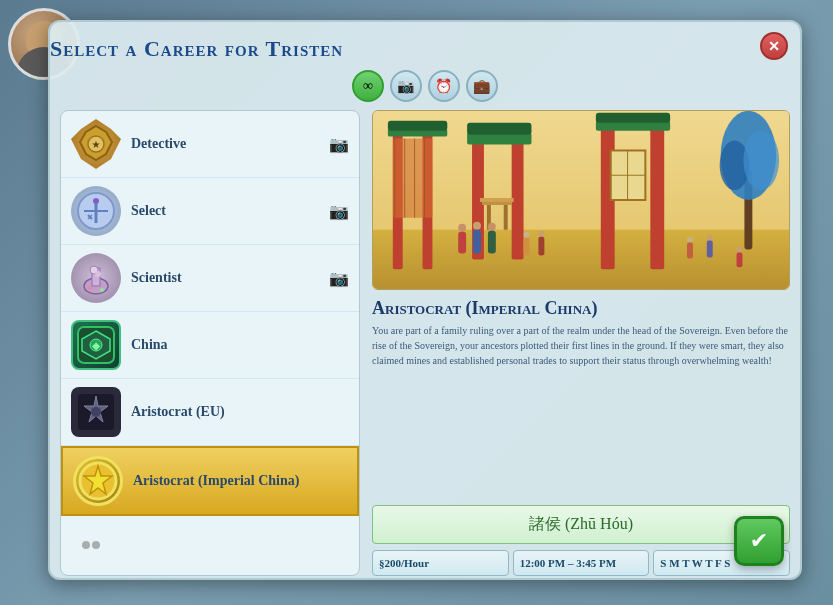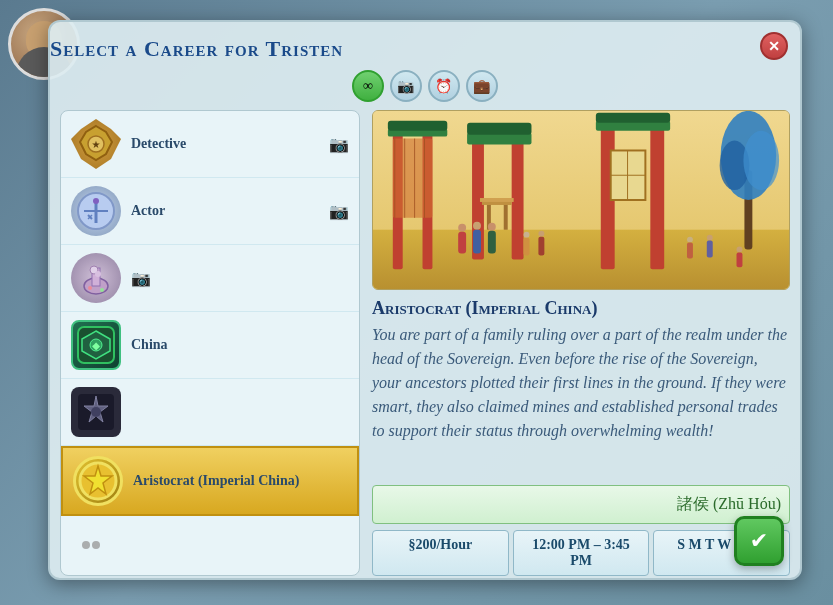--- a/index.html
+++ b/index.html
@@ -229,51 +229,49 @@
 
     
     .career-detail-title {
       font-size: 18px;
       color: #1a3a6a;
       font-variant: small-caps;
       font-weight: bold;
       margin: 8px 0 4px;
     }
     .career-detail-desc {
-      font-size: 16px;
+      font-size: 10px;
       color: #3a5a7a;
       line-height: 1.5;
       flex: 1;
-      font-style: italic;
     }
 
     .career-chinese {
-      text-align: right;
+      text-align: center;
       background: linear-gradient(180deg, #e8f8e8, #d0f0d0);
       border: 1px solid #80c080;
       border-radius: 4px;
       padding: 8px;
       font-size: 16px;
       color: #2a6a2a;
       margin-top: 8px;
     }
 
     .career-stats {
       display: flex;
       gap: 4px;
       margin-top: 6px;
     }
     .stat-box {
       flex: 1;
       background: linear-gradient(180deg, #e8f4f8, #d0e8f0);
       border: 1px solid #90b8c8;
       border-radius: 4px;
       padding: 6px;
-      text-align: center;
-      font-size: 14px;
+      font-size: 11px;
       color: #1a4a6a;
       font-weight: bold;
     }
 
     
     .close-btn {
       position: absolute;
       top: 10px;
       right: 12px;
       width: 28px;
@@ -371,35 +369,36 @@
         <div class="career-icon doctor">
           <svg width="40" height="40" viewBox="0 0 40 40">
             <circle cx="20" cy="20" r="18" fill="#b8ccf0" stroke="#8098c8" stroke-width="2"></circle>
             <line x1="20" y1="8" x2="20" y2="32" stroke="#6080c0" stroke-width="3"></line>
             <line x1="8" y1="20" x2="32" y2="20" stroke="#6080c0" stroke-width="2"></line>
             <circle cx="20" cy="10" r="3" fill="#8060c0"></circle>
             <line x1="12" y1="24" x2="16" y2="28" stroke="#6080c0" stroke-width="2"></line>
             <line x1="16" y1="24" x2="12" y2="28" stroke="#6080c0" stroke-width="1.5"></line>
           </svg>
         </div>
-        <span class="career-name">Actor</span>
+        <span class="career-name">Select</span>
         <span class="career-lock">📷</span>
       </div>
 
       <div class="career-item">
         <div class="career-icon scientist">
           <svg width="40" height="40" viewBox="0 0 40 40">
             <ellipse cx="20" cy="28" rx="12" ry="8" fill="#c0a0c8" stroke="#8060a0" stroke-width="1.5"></ellipse>
             <rect x="16" y="10" width="8" height="18" fill="#d0b0d8" stroke="#9070b0" stroke-width="1"></rect>
             <circle cx="18" cy="12" r="4" fill="#e0d0e8" stroke="#a080b0" stroke-width="1"></circle>
             <circle cx="22" cy="16" r="3" fill="#d8c0e0"></circle>
             <circle cx="14" cy="30" r="2" fill="#ff8080" opacity="0.7"></circle>
             <circle cx="26" cy="32" r="2" fill="#80ff80" opacity="0.7"></circle>
           </svg>
         </div>
+        <span class="career-name">Scientist</span>
         <span class="career-lock">📷</span>
       </div>
 
       <div class="career-item">
         <div class="career-icon actor">
           <svg width="40" height="40" viewBox="0 0 40 40">
             <rect x="2" y="2" width="36" height="36" rx="6" fill="#1a5030" stroke="#30c060" stroke-width="2"></rect>
             <polygon points="20,6 34,14 34,26 20,34 6,26 6,14" fill="#206040" stroke="#40e080" stroke-width="1.5"></polygon>
             <circle cx="20" cy="20" r="6" fill="#30a060" stroke="#50f090" stroke-width="1"></circle>
             <text x="20" y="24" text-anchor="middle" font-size="10" fill="#80ffa0">◆</text>
@@ -409,20 +408,21 @@
       </div>
 
       <div class="career-item">
         <div class="career-icon aristocrat-eu">
           <svg width="40" height="40" viewBox="0 0 40 40">
             <rect x="2" y="2" width="36" height="36" rx="4" fill="#1a1a2a"></rect>
             <polygon points="20,4 22,14 32,14 24,20 27,30 20,24 13,30 16,20 8,14 18,14" fill="#606080" stroke="#8080a0" stroke-width="1"></polygon>
             <circle cx="20" cy="20" r="5" fill="#404060"></circle>
           </svg>
         </div>
+        <span class="career-name">Aristocrat (EU)</span>
       </div>
 
       <div class="career-item selected">
         <div class="career-icon aristocrat-imp">
           <svg width="40" height="40" viewBox="0 0 40 40">
             <circle cx="20" cy="20" r="18" fill="#e8c030" stroke="#f0e060" stroke-width="3"></circle>
             <polygon points="20,5 23,15 34,15 25,22 28,33 20,27 12,33 15,22 6,15 17,15" fill="#f0e030" stroke="#c09010" stroke-width="1.5"></polygon>
           </svg>
         </div>
         <span class="career-name">Aristocrat (Imperial China)</span>

